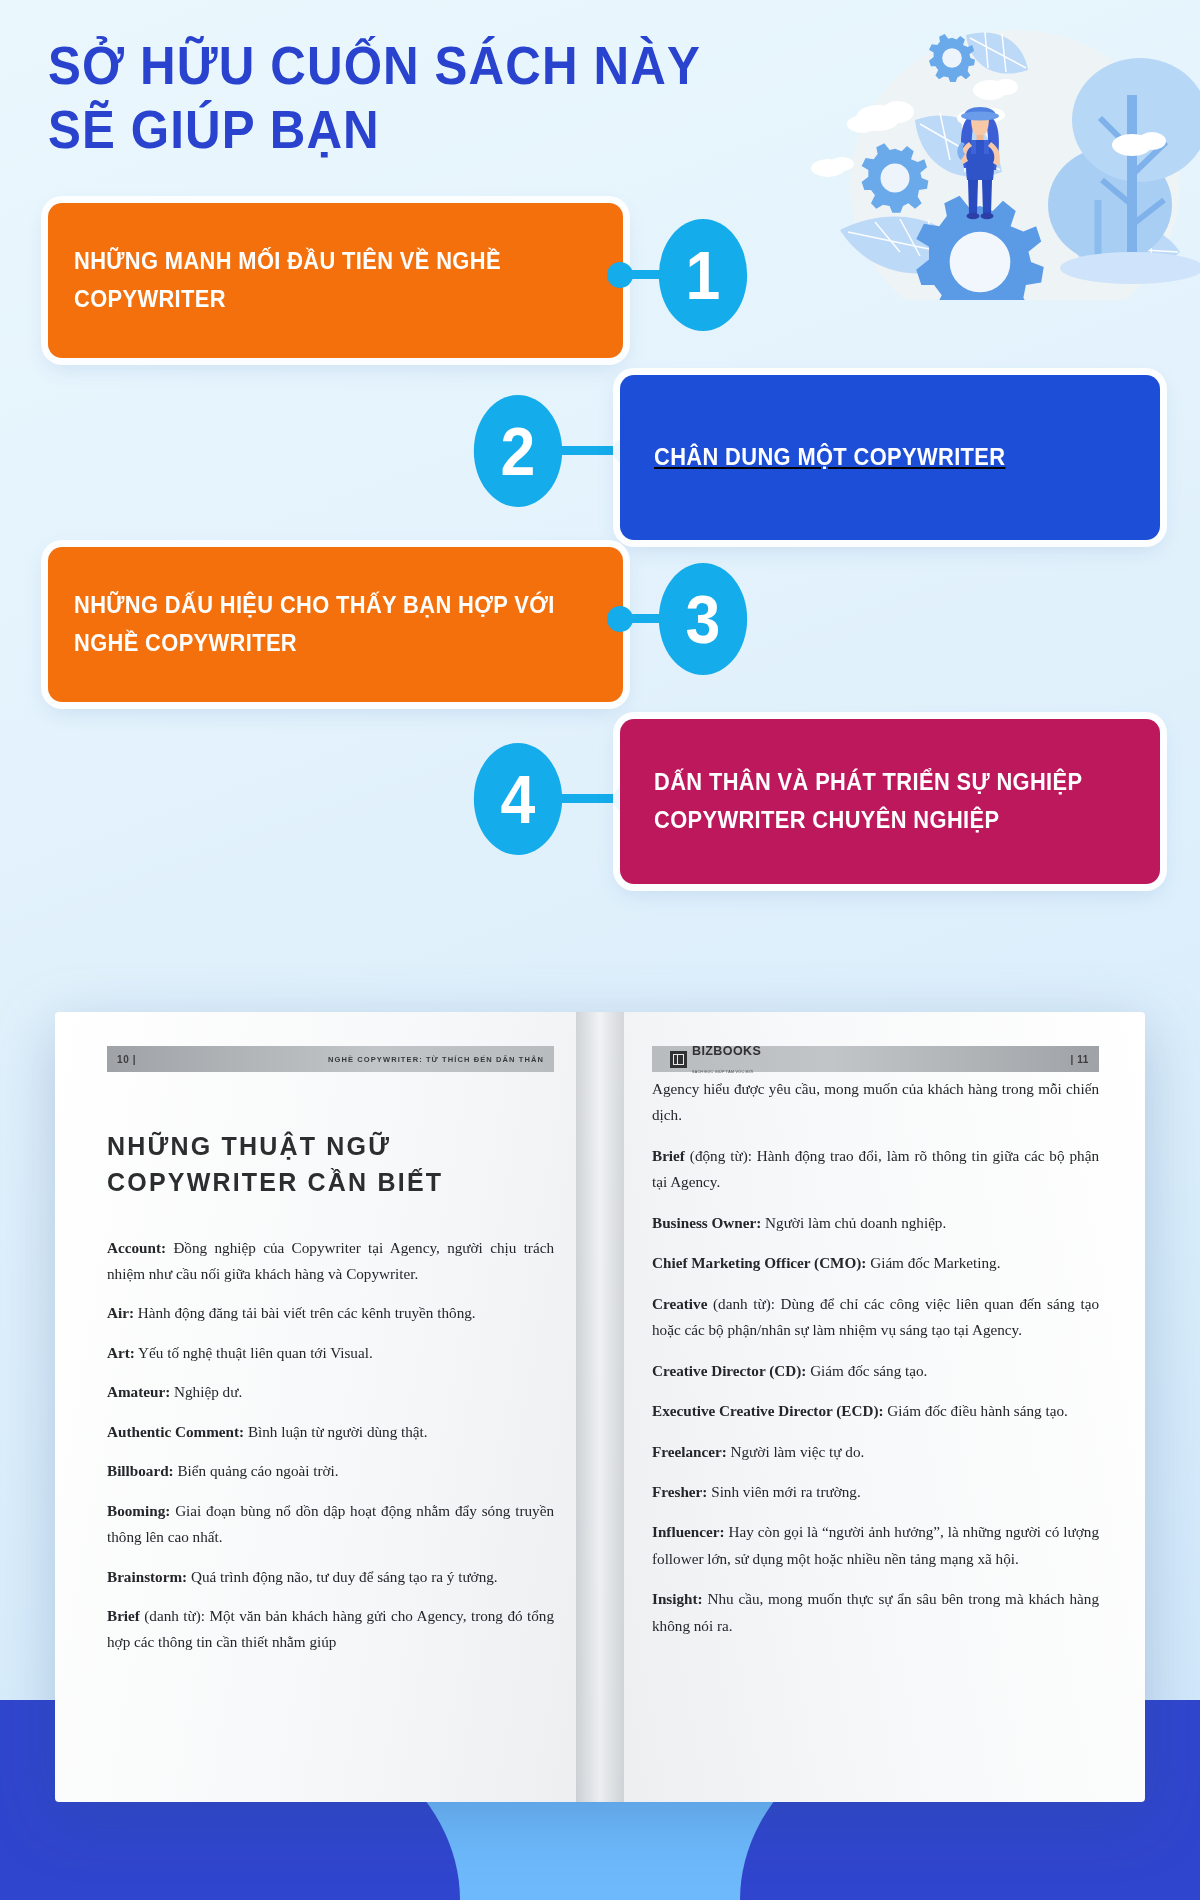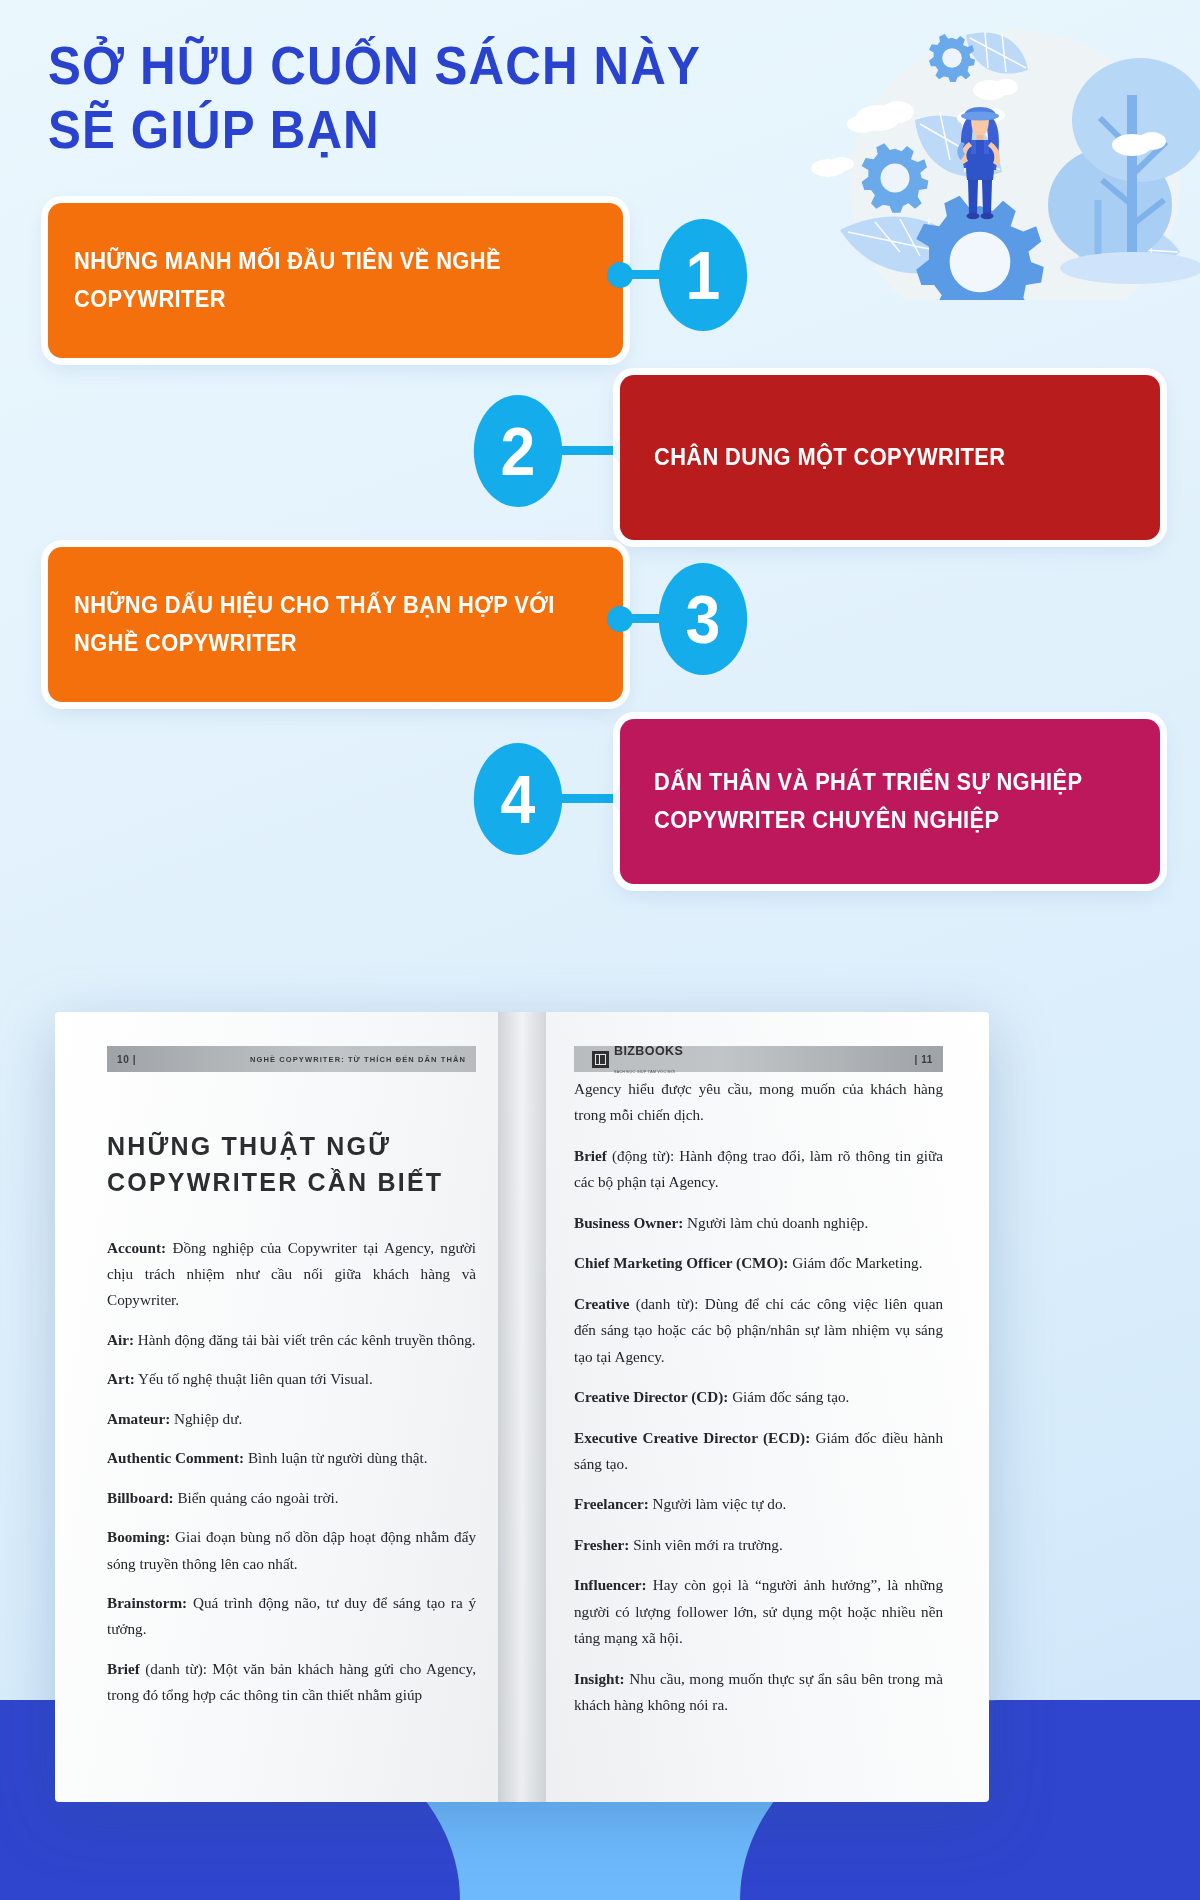--- a/index.html
+++ b/index.html
@@ -71,21 +71,21 @@
   .s3 .circle{ left:655px; top:22px; }
   .s3 .connector{ left:622px; top:73px; width:46px; }
   .s3 .cdot{ left:607px; top:65px; }
   
   .s4 .circle{ left:470px; top:30px; }
   .s4 .connector{ left:552px; top:81px; width:78px; }
   .s4 .cdot{ left:613px; top:73px; }
 
   
   .book{
-    position:absolute; left:55px; top:1012px; width:934px; height:790px; z-index:4;
+    position:absolute; left:55px; top:1012px; width:1090px; height:790px; z-index:4;
     display:flex; filter:drop-shadow(0 16px 30px rgba(40,80,140,.25));
   }
   .page{
     width:50%; height:100%; padding:34px 46px 20px 52px; position:relative; overflow:hidden;
     background:linear-gradient(100deg,#ffffff 0%,#f7f8f9 55%,#eceef0 100%);
   }
   .page.right{ background:linear-gradient(260deg,#ffffff 0%,#f7f8f9 55%,#eceef0 100%); }
   .page.left{ border-top-left-radius:4px; border-bottom-left-radius:4px; }
   .page.right{ border-top-right-radius:4px; border-bottom-right-radius:4px; }
   .spine{
@@ -246,21 +246,21 @@
     </div>
     <div class="cdot" style="background: rgb(20, 172, 234);"></div>
     <div class="connector" style="background: rgb(20, 172, 234);"></div>
     <div class="circle" style="background: rgb(20, 172, 234);">1</div>
   </div>
 
   <div class="step s2">
     <div class="circle" style="background: rgb(20, 172, 234);">2</div>
     <div class="connector" style="background: rgb(20, 172, 234);"></div>
     <div class="cdot" style="background: rgb(20, 172, 234);"></div>
-    <div class="box blue right" style="background: #b91c1c;">
+    <div class="box blue right" style="background: #1d4ed8; text-decoration: underline;">
       <div class="box-text">CHÂN DUNG MỘT COPYWRITER</div>
     </div>
   </div>
 
   <div class="step s3">
     <div class="box orange left" style="background: rgb(244, 112, 12);">
       <div class="box-text">NHỮNG DẤU HIỆU CHO THẤY BẠN  HỢP VỚI NGHỀ COPYWRITER</div>
     </div>
     <div class="cdot" style="background: rgb(20, 172, 234);"></div>
     <div class="connector" style="background: rgb(20, 172, 234);"></div>

